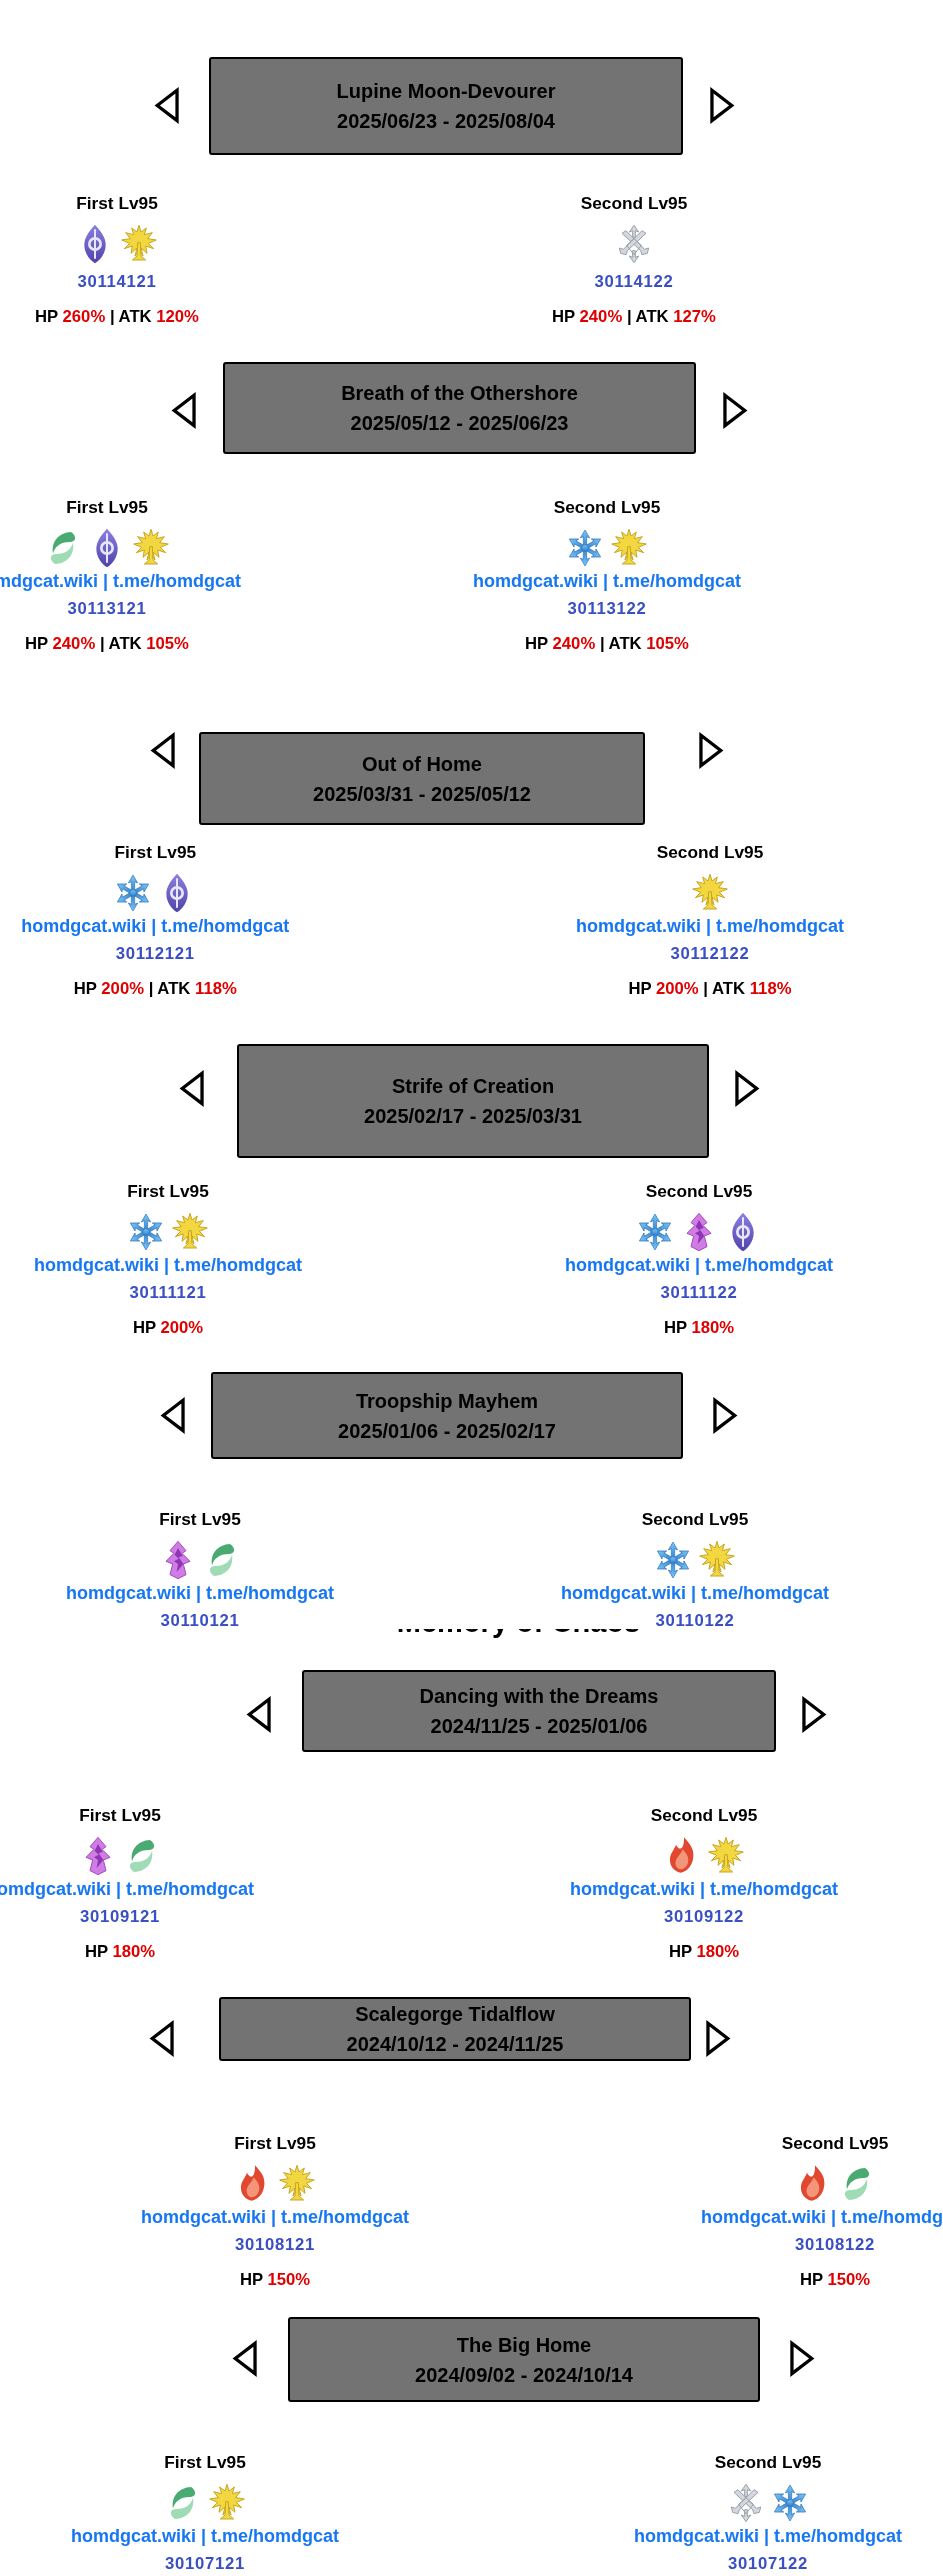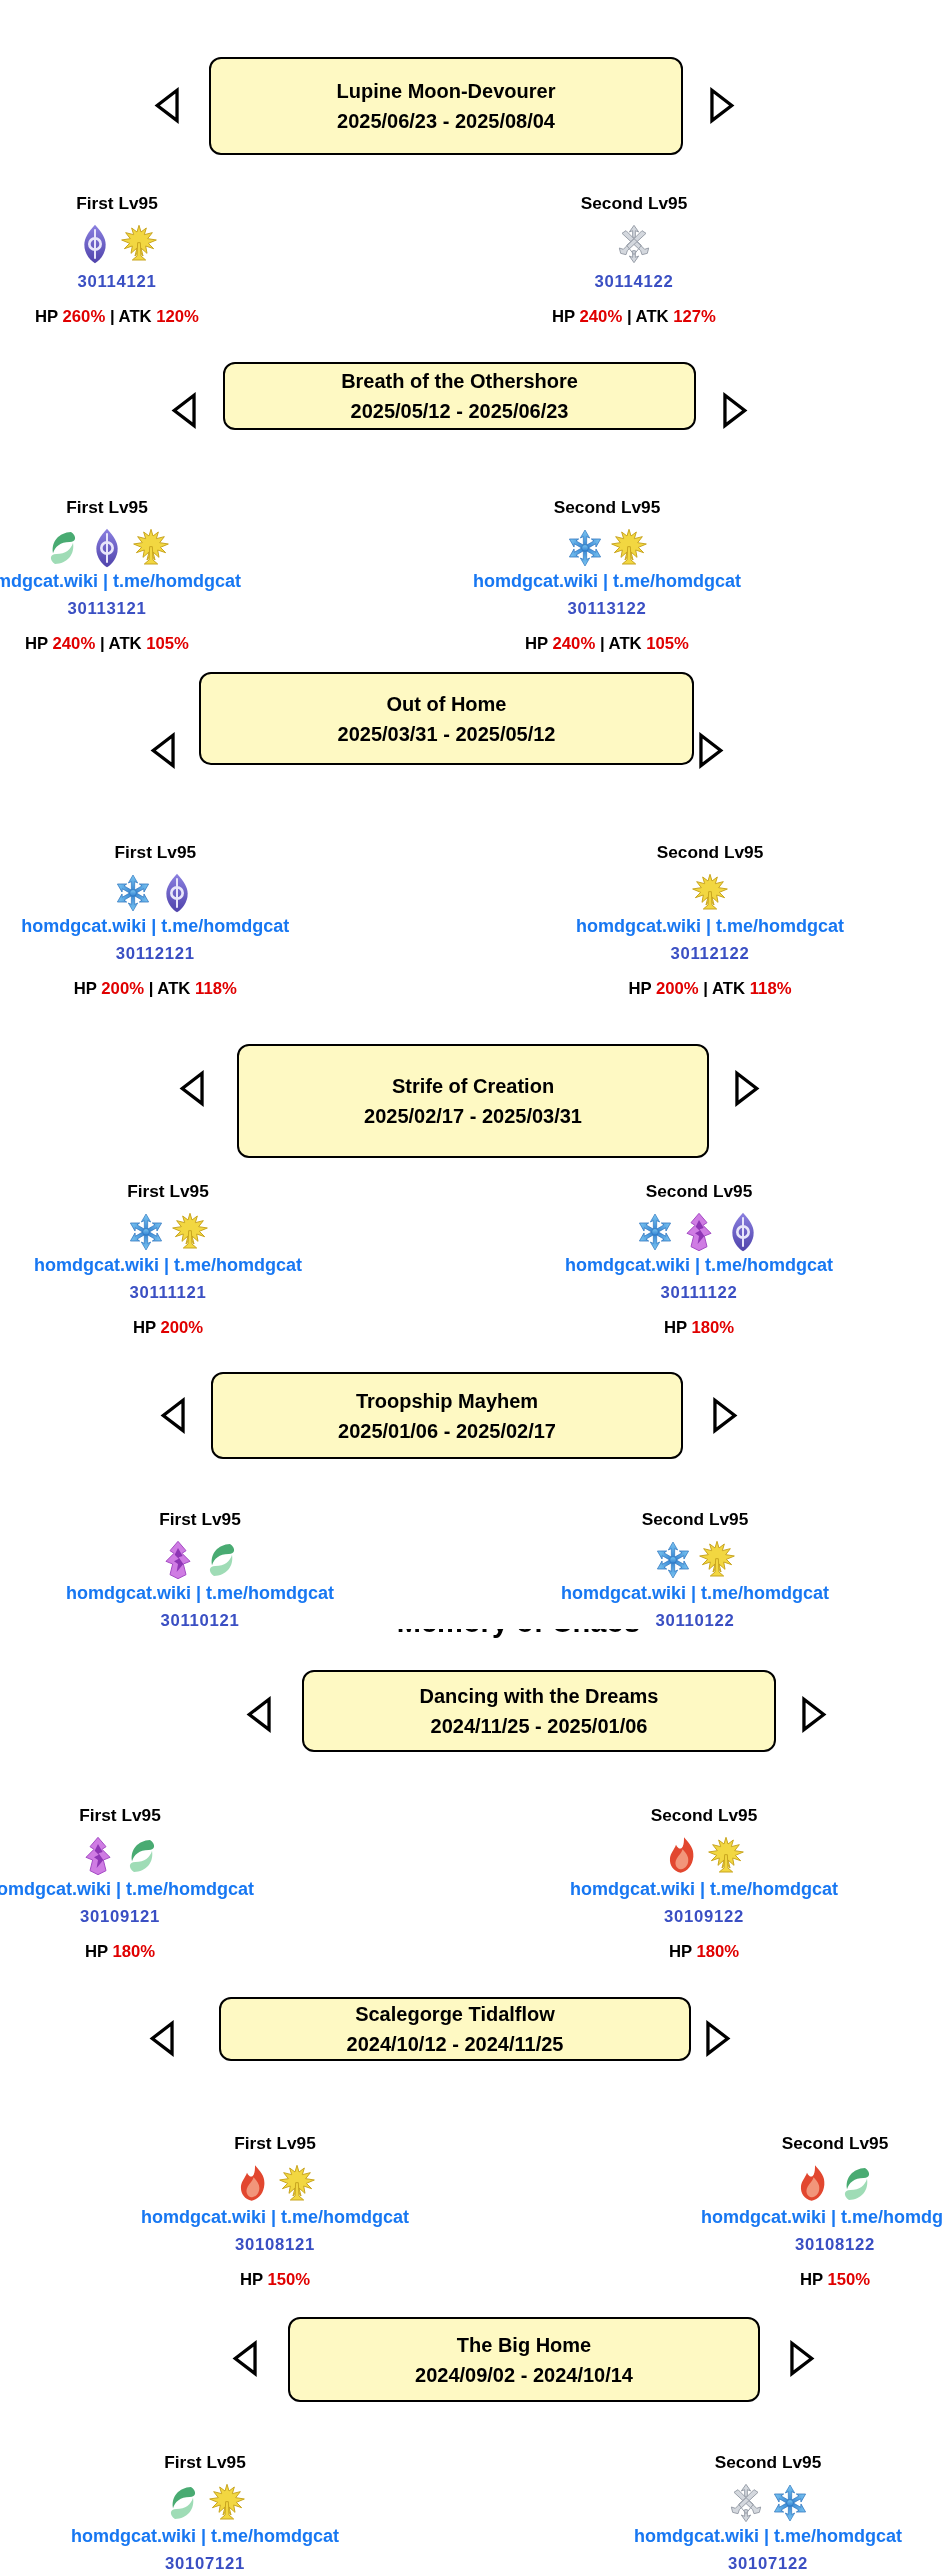--- a/index.html
+++ b/index.html
@@ -12,21 +12,21 @@
   svg { display:block; }
 
   
   .arrow {
     position:absolute; width:29px; height:37px; padding:0; margin:0;
     background:none; border:none; cursor:pointer;
   }
 
   
   .title-box {
-    position:absolute; background:#fef9c3; border:2px solid #000; border-radius:12px;
+    position:absolute; background:#737373; border:2px solid #000; border-radius:3px;
     display:flex; flex-direction:column; align-items:center; justify-content:center;
     text-align:center; line-height:1.5;
   }
   .ev-name, .ev-dates { font-size:20px; white-space:nowrap; }
 
   
   .col { position:absolute; width:320px; text-align:center; }
   .col-label { font-size:17.3px; height:20px; line-height:20px; }
   .icons { height:41px; margin-top:10px; display:flex; justify-content:center; align-items:center; gap:4px; }
   .icons svg { width:40px; height:40px; }
@@ -40,25 +40,25 @@
 
   
   .wm-heading { position:absolute; left:385px; top:1629px; width:267px; height:11.3px; overflow:hidden; text-align:center; }
   .wm-heading > div { font-size:29px; line-height:33px; margin-top:-23px; color:#000; white-space:nowrap; }
 
   
   .s1 .title-box{left:209px;top:57px;width:474px;height:98px}
   .s1 .arrow-left{left:152px;top:87px}  .s1 .arrow-right{left:708px;top:87px}
   .s1 .col-first{left:-43px;top:193px}   .s1 .col-second{left:474px;top:193px}
 
-  .s2 .title-box{left:223px;top:362px;width:473px;height:68px}
+  .s2 .title-box{left:223px;top:362px;width:473px;height:92px}
   .s2 .arrow-left{left:169px;top:392px}  .s2 .arrow-right{left:721px;top:392px}
   .s2 .col-first{left:-53px;top:497px}   .s2 .col-second{left:447px;top:497px}
 
-  .s3 .title-box{left:199px;top:672px;width:495px;height:93px}
+  .s3 .title-box{left:199px;top:732px;width:446px;height:93px}
   .s3 .arrow-left{left:148px;top:732px} .s3 .arrow-right{left:697px;top:732px}
   .s3 .col-first{left:-4.7px;top:842px}   .s3 .col-second{left:550px;top:842px}
 
   .s4 .title-box{left:237px;top:1044px;width:472px;height:114px}
   .s4 .arrow-left{left:177px;top:1070px} .s4 .arrow-right{left:733px;top:1070px}
   .s4 .col-first{left:8px;top:1181px}   .s4 .col-second{left:539px;top:1181px}
 
   .s5 .title-box{left:211px;top:1372px;width:472px;height:87px}
   .s5 .arrow-left{left:158px;top:1397px} .s5 .arrow-right{left:711px;top:1397px}
   .s5 .col-first{left:40px;top:1509px}   .s5 .col-second{left:535px;top:1509px}

